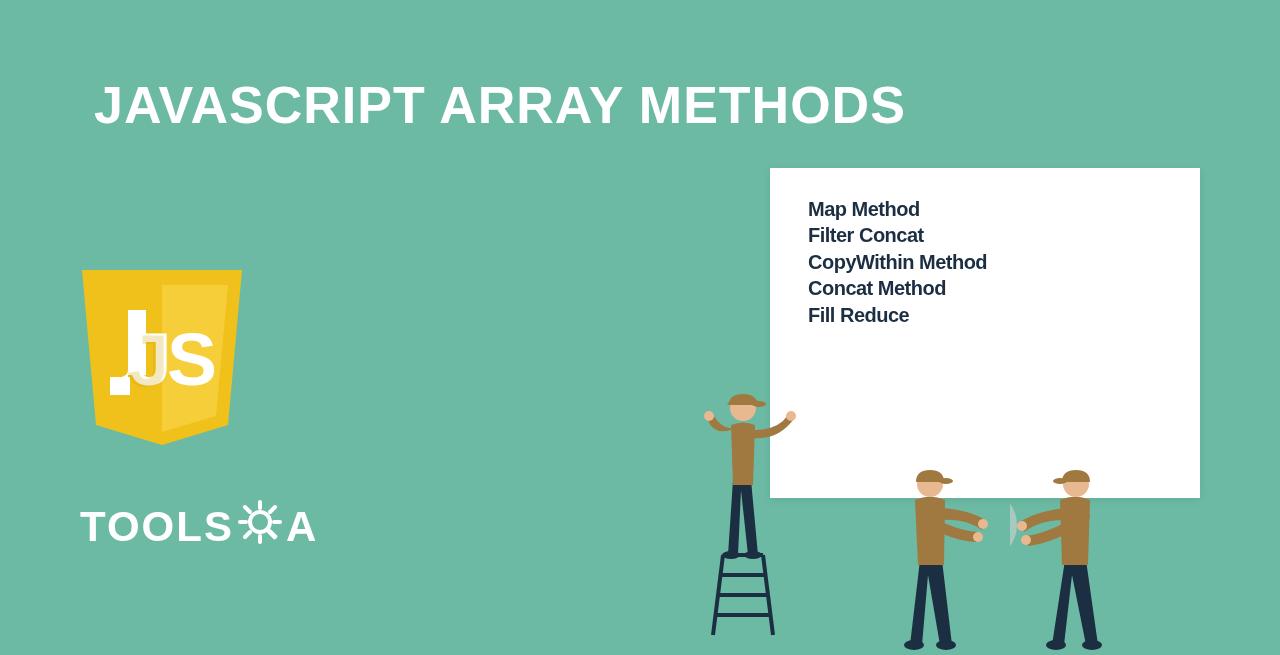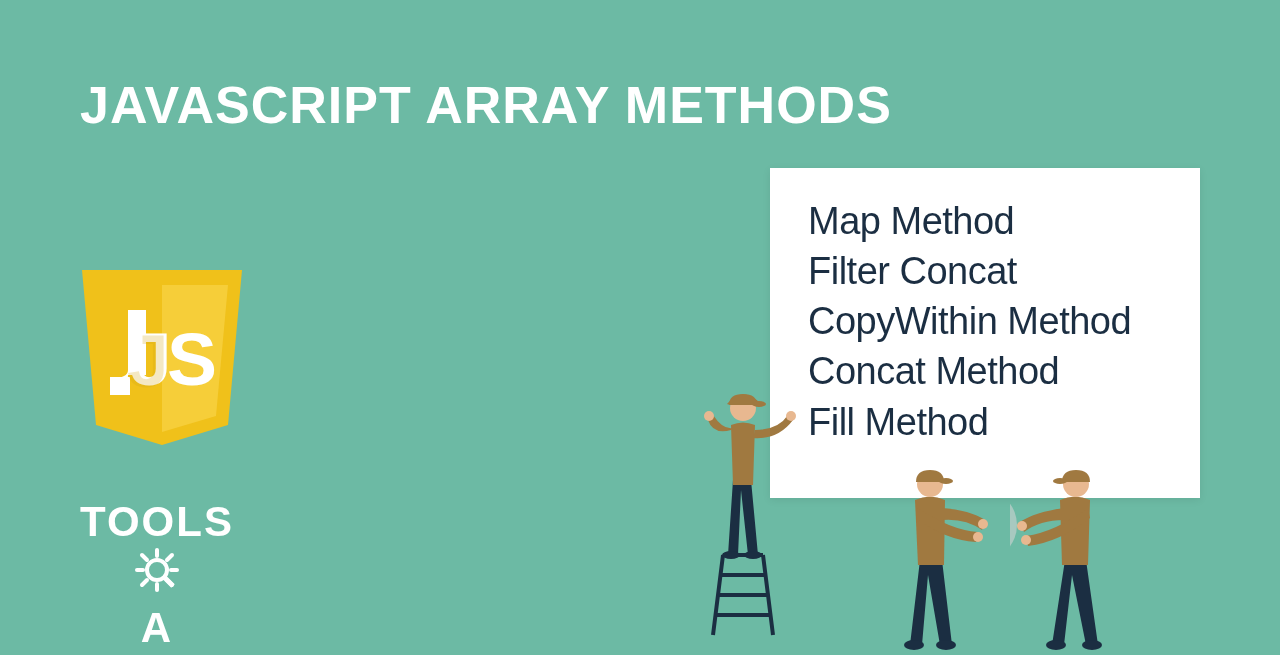--- a/index.html
+++ b/index.html
@@ -11,21 +11,21 @@
       width: 1280px;
       height: 655px;
       background: #6cbaa4;
       font-family: Arial, Helvetica, sans-serif;
       position: relative;
       overflow: hidden;
     }
     .title {
       position: absolute;
       top: 75px;
-      left: 80px;
+      left: 94px;
       font-size: 52px;
       font-weight: 900;
       color: #ffffff;
       letter-spacing: 1px;
     }
     .js-logo {
       position: absolute;
       top: 270px;
       left: 82px;
       width: 160px;
@@ -35,39 +35,38 @@
       position: absolute;
       top: 498px;
       left: 80px;
       display: flex;
       align-items: center;
       color: #ffffff;
       font-size: 42px;
       font-weight: 700;
       letter-spacing: 2px;
       font-family: Arial, sans-serif;
-      flex-direction: column;
     }
     .toolsqa-logo .gear {
       display: inline-block;
       margin: 0 2px;
     }
     .methods-card {
       position: absolute;
       top: 168px;
       left: 770px;
       width: 430px;
       height: 330px;
       background: #ffffff;
       padding: 28px 38px;
       box-shadow: 0 2px 8px rgba(0,0,0,0.08);
     }
     .methods-card .method-item {
-      font-size: 38px;
-      font-weight: 400;
+      font-size: 20px;
+      font-weight: 700;
       color: #1b2e42;
       line-height: 1.32;
       letter-spacing: -0.5px;
     }
     
     .figure {
       position: absolute;
     }
     .figure-left {
       left: 693px;
@@ -132,21 +131,21 @@
     </svg>
   </span>
   <span>A</span>
 </div>
 
 <div class="methods-card">
   <div class="method-item">Map Method</div>
   <div class="method-item">Filter Concat</div>
   <div class="method-item">CopyWithin Method</div>
   <div class="method-item">Concat Method</div>
-  <div class="method-item">Fill Method</div>
+  <div class="method-item">Fill Reduce</div>
 </div>
 
 <div class="figure figure-left">
   <svg viewBox="0 0 110 260" width="110" height="260">
 
     <g stroke="#1b2e42" stroke-width="4" fill="none">
       <line x1="30" y1="175" x2="20" y2="255"></line>
       <line x1="70" y1="175" x2="80" y2="255"></line>
       <line x1="28" y1="195" x2="72" y2="195"></line>
       <line x1="26" y1="215" x2="74" y2="215"></line>

